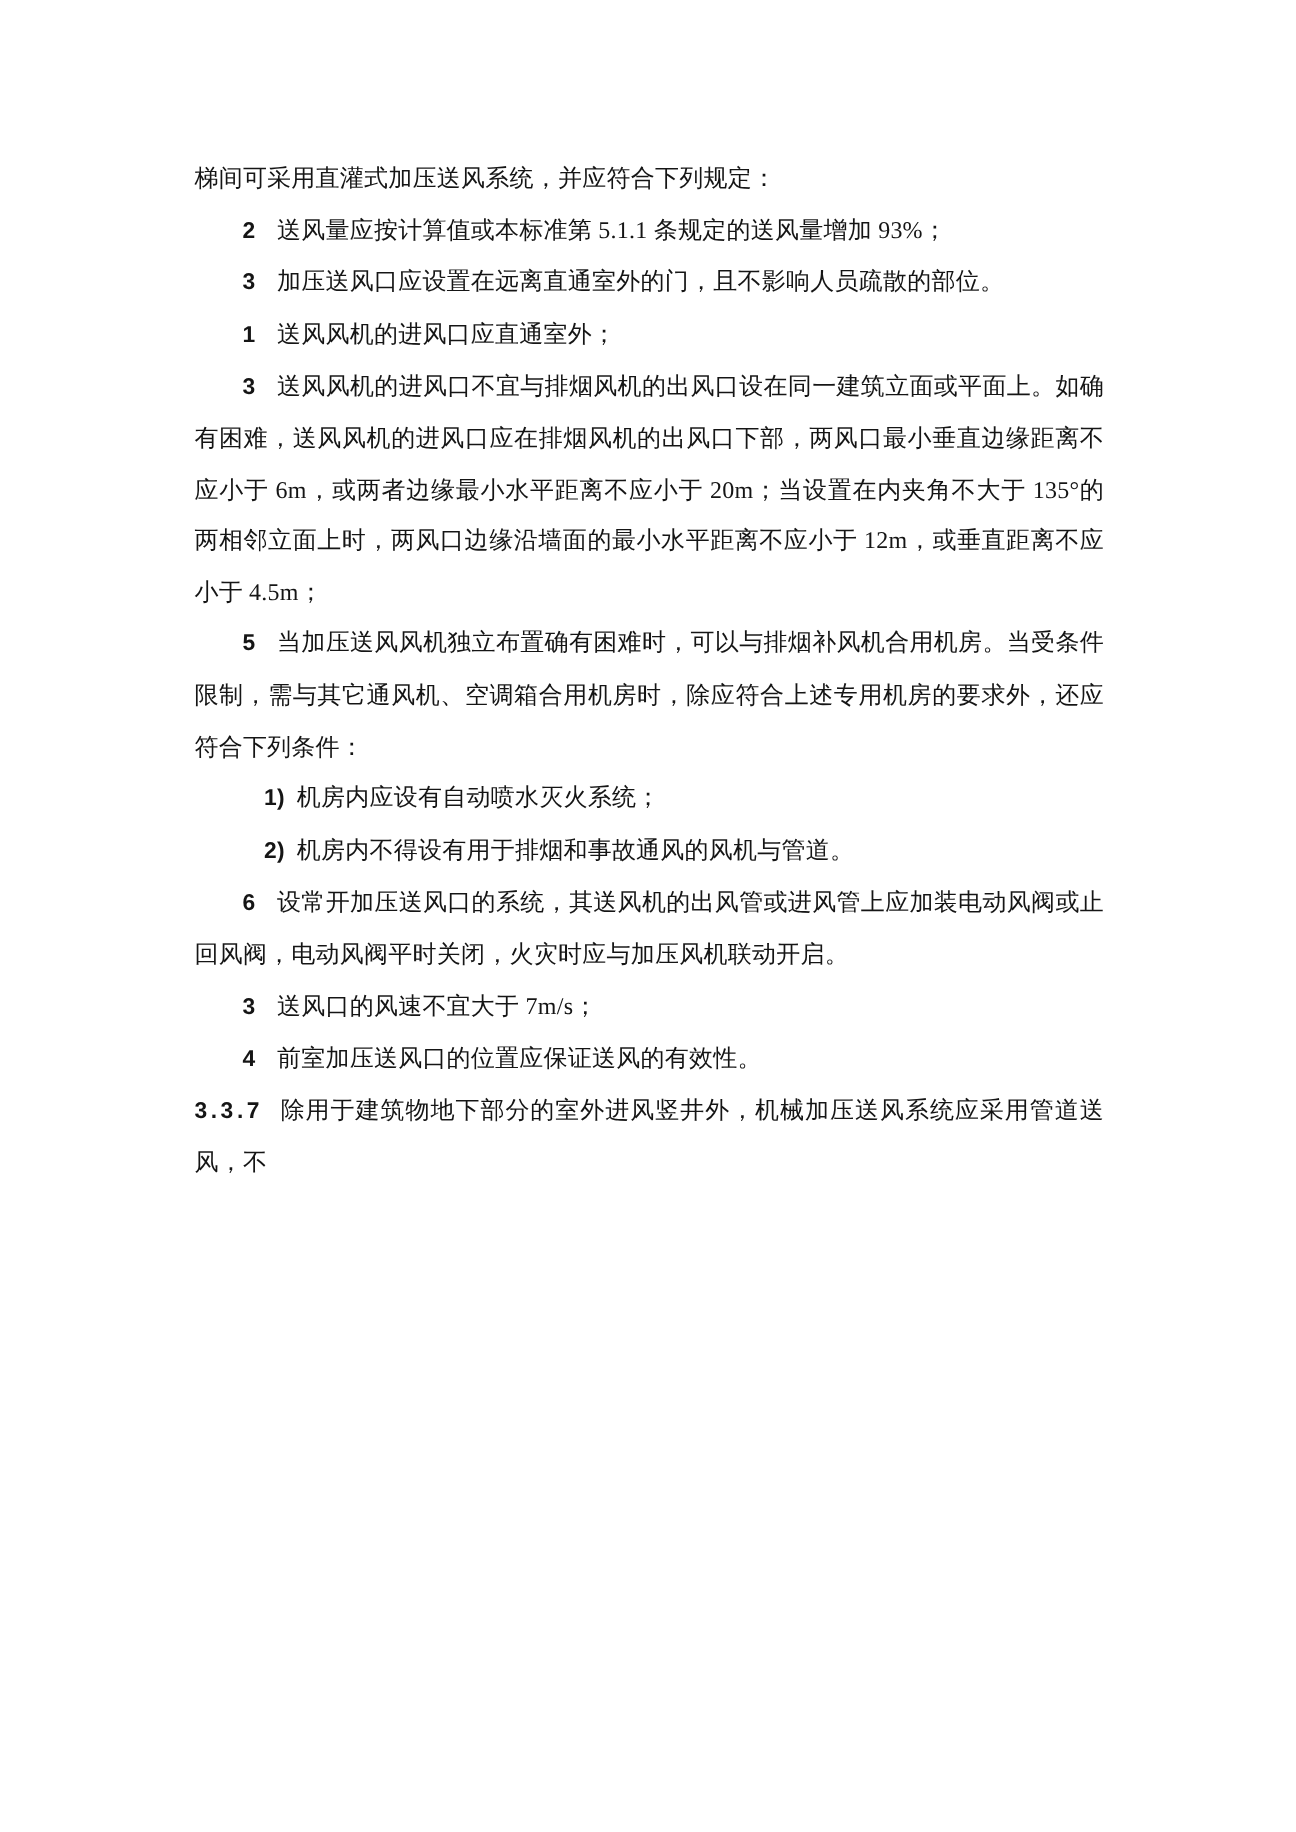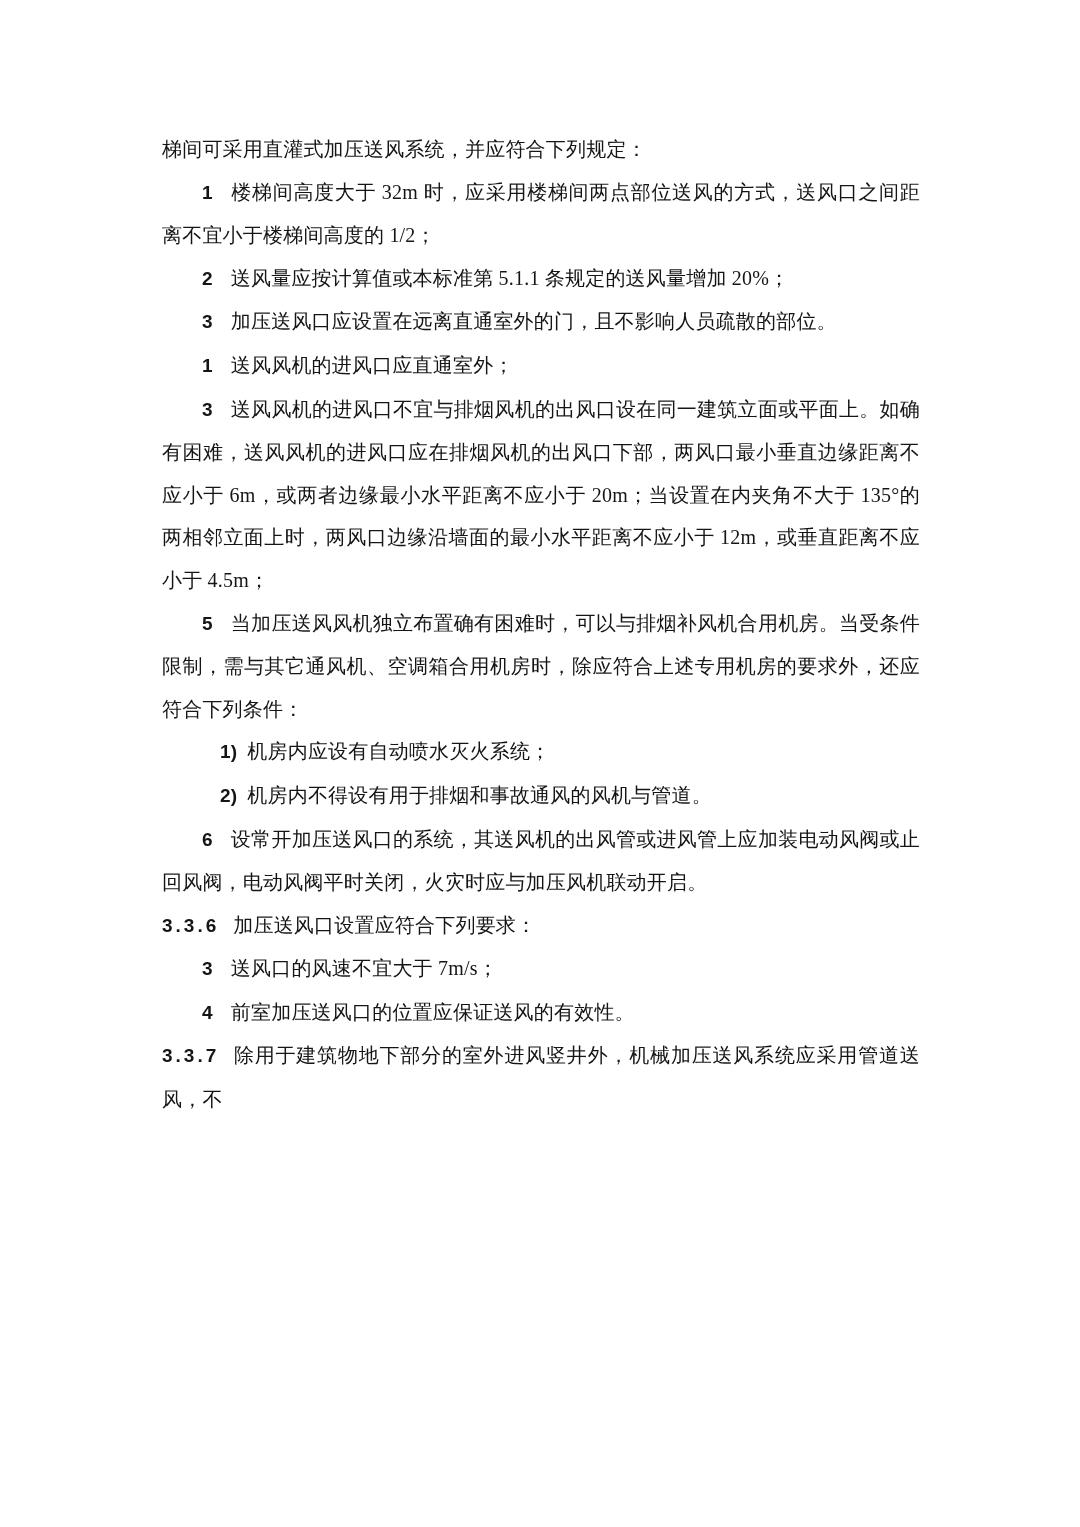--- a/index.html
+++ b/index.html
@@ -64,28 +64,26 @@
     font-family: "Liberation Serif", "DejaVu Serif", serif;
     color: #151515;
   }
 </style>
 </head>
 <body>
 
 <div class="page">
   <div class="content" id="content">
       <p class="para continuation"><span class="text">梯间可采用直灌式加压送风系统，并应符合下列规定：</span></p>
-      <p class="para item"><span class="num">1</span><span class="text">楼梯间高度大于 32m 时，应采用楼梯间两点部位送风的方式，送风口之间距离不宜小于楼梯间高度的 1/2；</span></p>
-      <p class="para item"><span class="num">2</span><span class="text">送风量应按计算值或本标准第 5.1.1 条规定的送风量增加 20%；</span></p>
+      <p class="para item"><span class="num">2</span><span class="text">送风量应按计算值或本标准第 5.1.1 条规定的送风量增加 93%；</span></p>
       <p class="para item"><span class="num">3</span><span class="text">加压送风口应设置在远离直通室外的门，且不影响人员疏散的部位。</span></p>
       <p class="para item"><span class="num">1</span><span class="text">送风风机的进风口应直通室外；</span></p>
       <p class="para item"><span class="num">3</span><span class="text">送风风机的进风口不宜与排烟风机的出风口设在同一建筑立面或平面上。如确有困难，送风风机的进风口应在排烟风机的出风口下部，两风口最小垂直边缘距离不应小于 6m，或两者边缘最小水平距离不应小于 20m；当设置在内夹角不大于 135°的两相邻立面上时，两风口边缘沿墙面的最小水平距离不应小于 12m，或垂直距离不应小于 4.5m；</span></p>
       <p class="para item"><span class="num">5</span><span class="text">当加压送风风机独立布置确有困难时，可以与排烟补风机合用机房。当受条件限制，需与其它通风机、空调箱合用机房时，除应符合上述专用机房的要求外，还应符合下列条件：</span></p>
       <p class="para subitem"><span class="num">1)</span><span class="text">机房内应设有自动喷水灭火系统；</span></p>
       <p class="para subitem"><span class="num">2)</span><span class="text">机房内不得设有用于排烟和事故通风的风机与管道。</span></p>
       <p class="para item"><span class="num">6</span><span class="text">设常开加压送风口的系统，其送风机的出风管或进风管上应加装电动风阀或止回风阀，电动风阀平时关闭，火灾时应与加压风机联动开启。</span></p>
-      <p class="para clause"><span class="num">3.3.6</span><span class="text">加压送风口设置应符合下列要求：</span></p>
       <p class="para item"><span class="num">3</span><span class="text">送风口的风速不宜大于 7m/s；</span></p>
       <p class="para item"><span class="num">4</span><span class="text">前室加压送风口的位置应保证送风的有效性。</span></p>
       <p class="para clause"><span class="num">3.3.7</span><span class="text">除用于建筑物地下部分的室外进风竖井外，机械加压送风系统应采用管道送风，不</span></p>
     </div>
   <div class="page-number">8</div>
 </div>
 
 </body></html>

